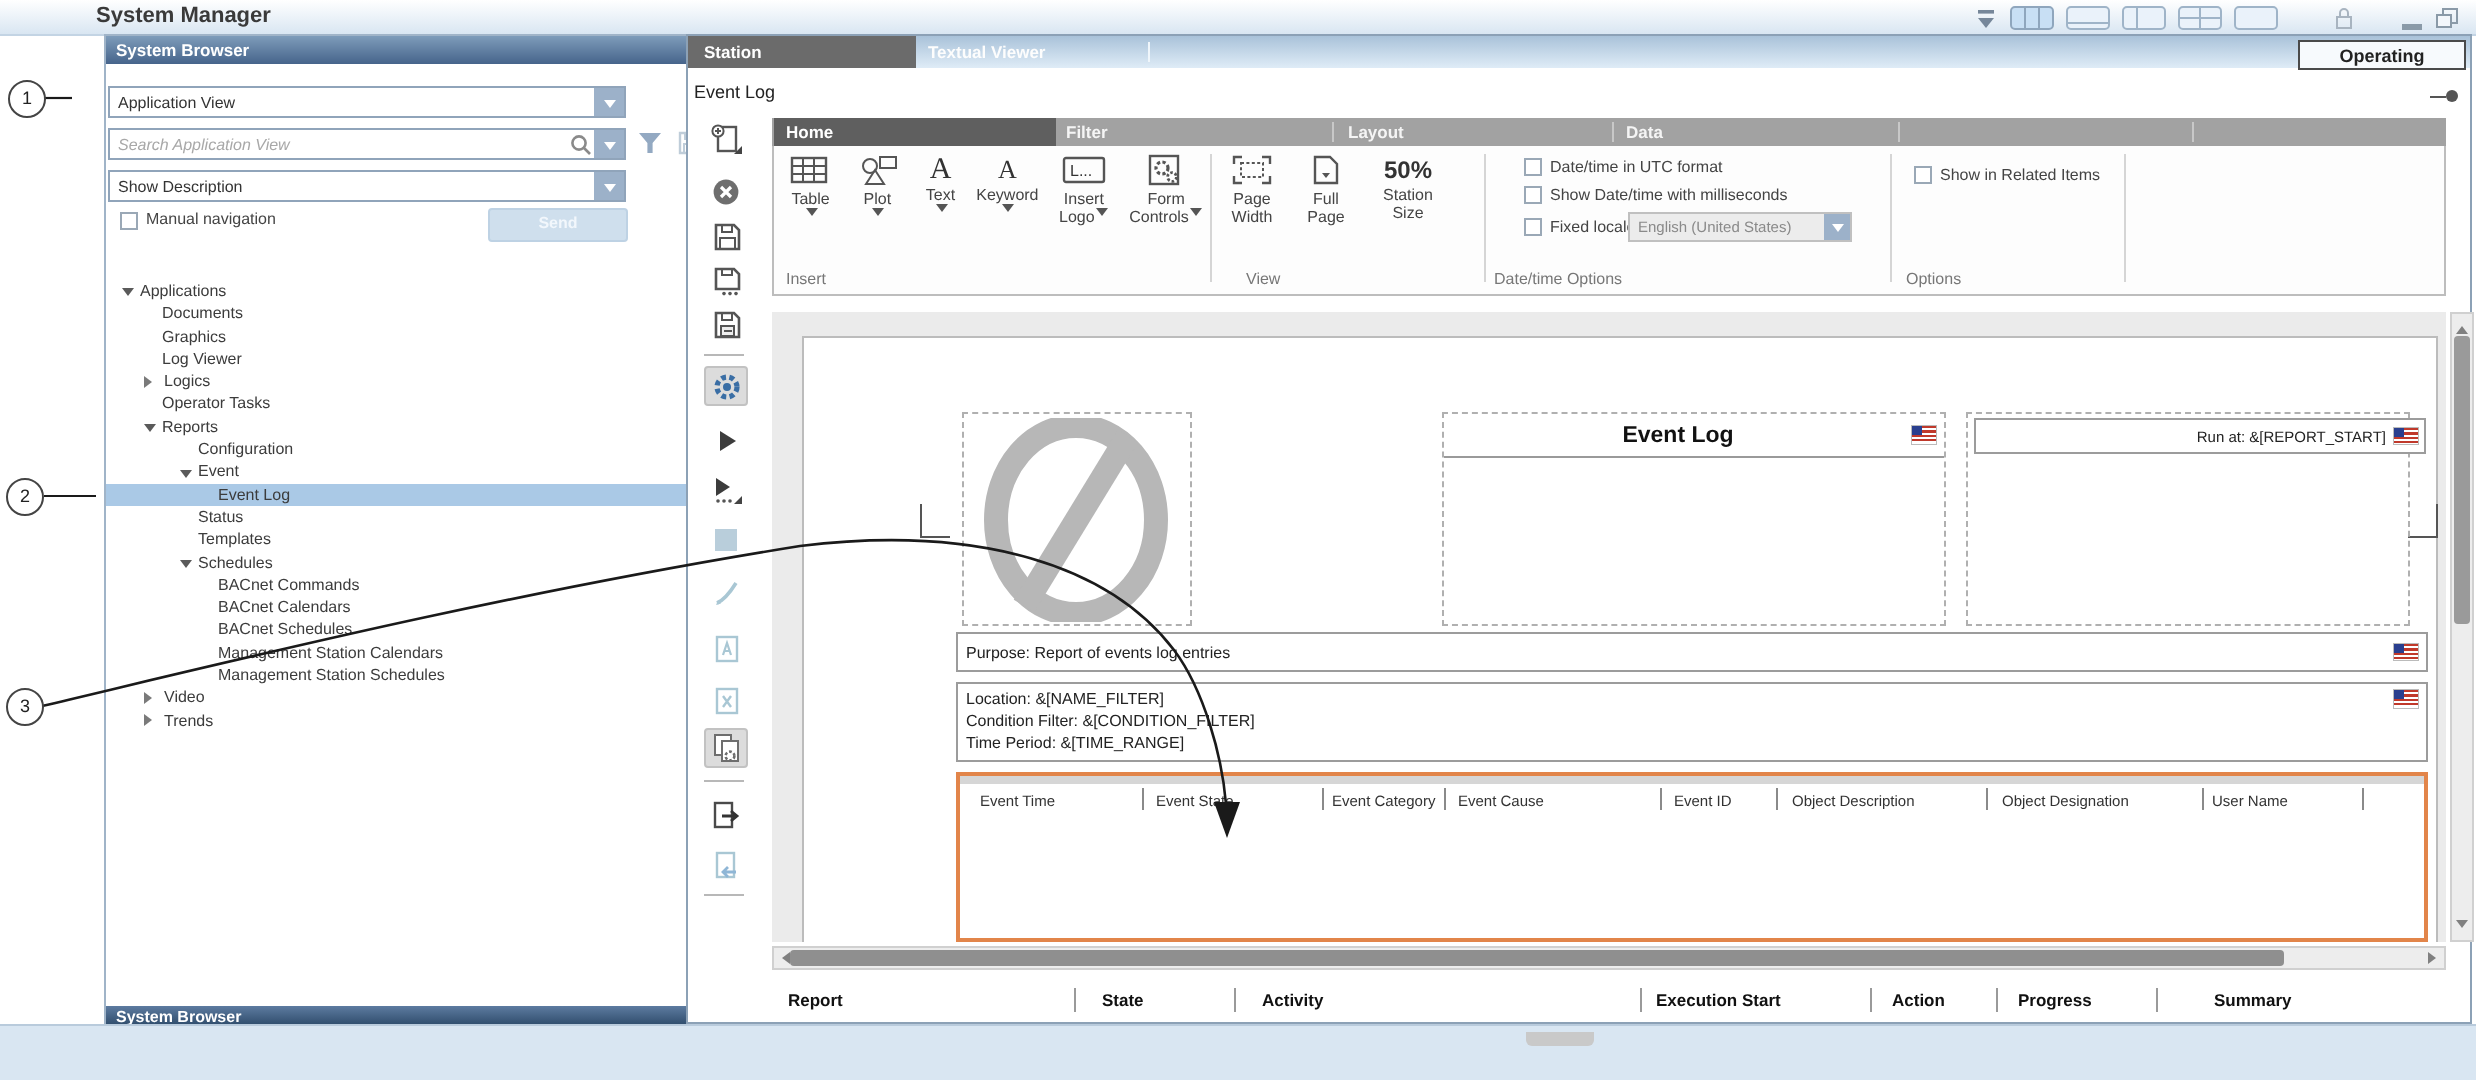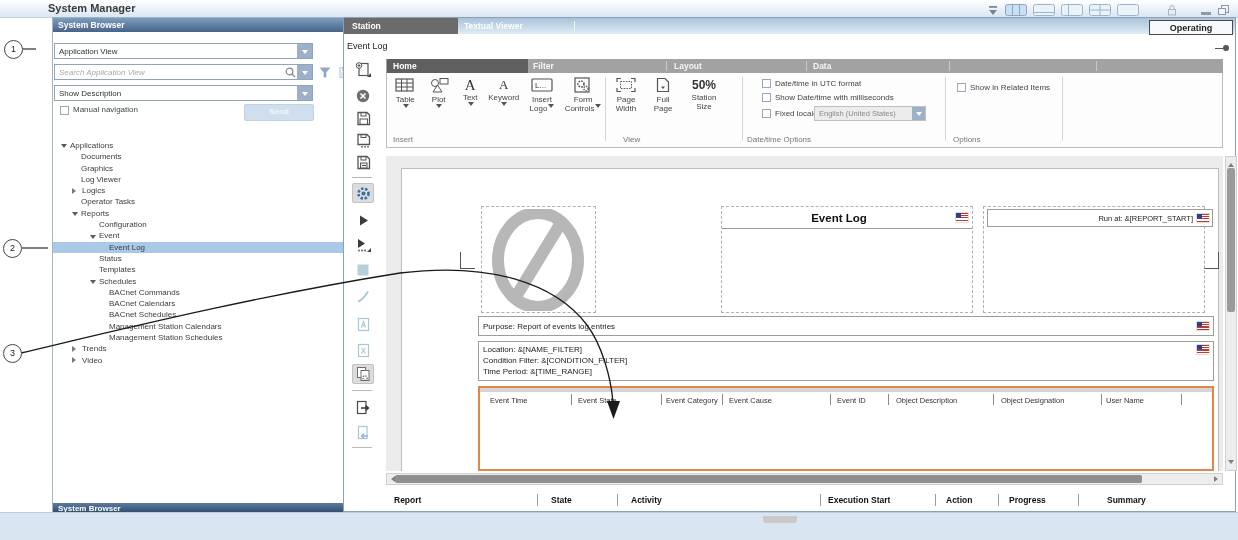--- a/index.html
+++ b/index.html
@@ -266,25 +266,25 @@
           <span>BACnet Schedules</span>
         </div>
       <div class="trow lv3t">
           <span>Management Station Calendars</span>
         </div>
       <div class="trow lv3t">
           <span>Management Station Schedules</span>
         </div>
       <div class="trow lv1a">
           <i class="tri-r"></i>
-          <span>Trends</span>
+          <span>Video</span>
         </div>
       <div class="trow lv1a">
           <i class="tri-r"></i>
-          <span>Video</span>
+          <span>Trends</span>
         </div>
     </div>
 
     <div class="bot-bar" style="top:485px;height:12px;">System Browser</div>
   </div>
 
   <div class="abs main">
 
     <div class="tabbar">
       <div class="tab-active">Station</div>

